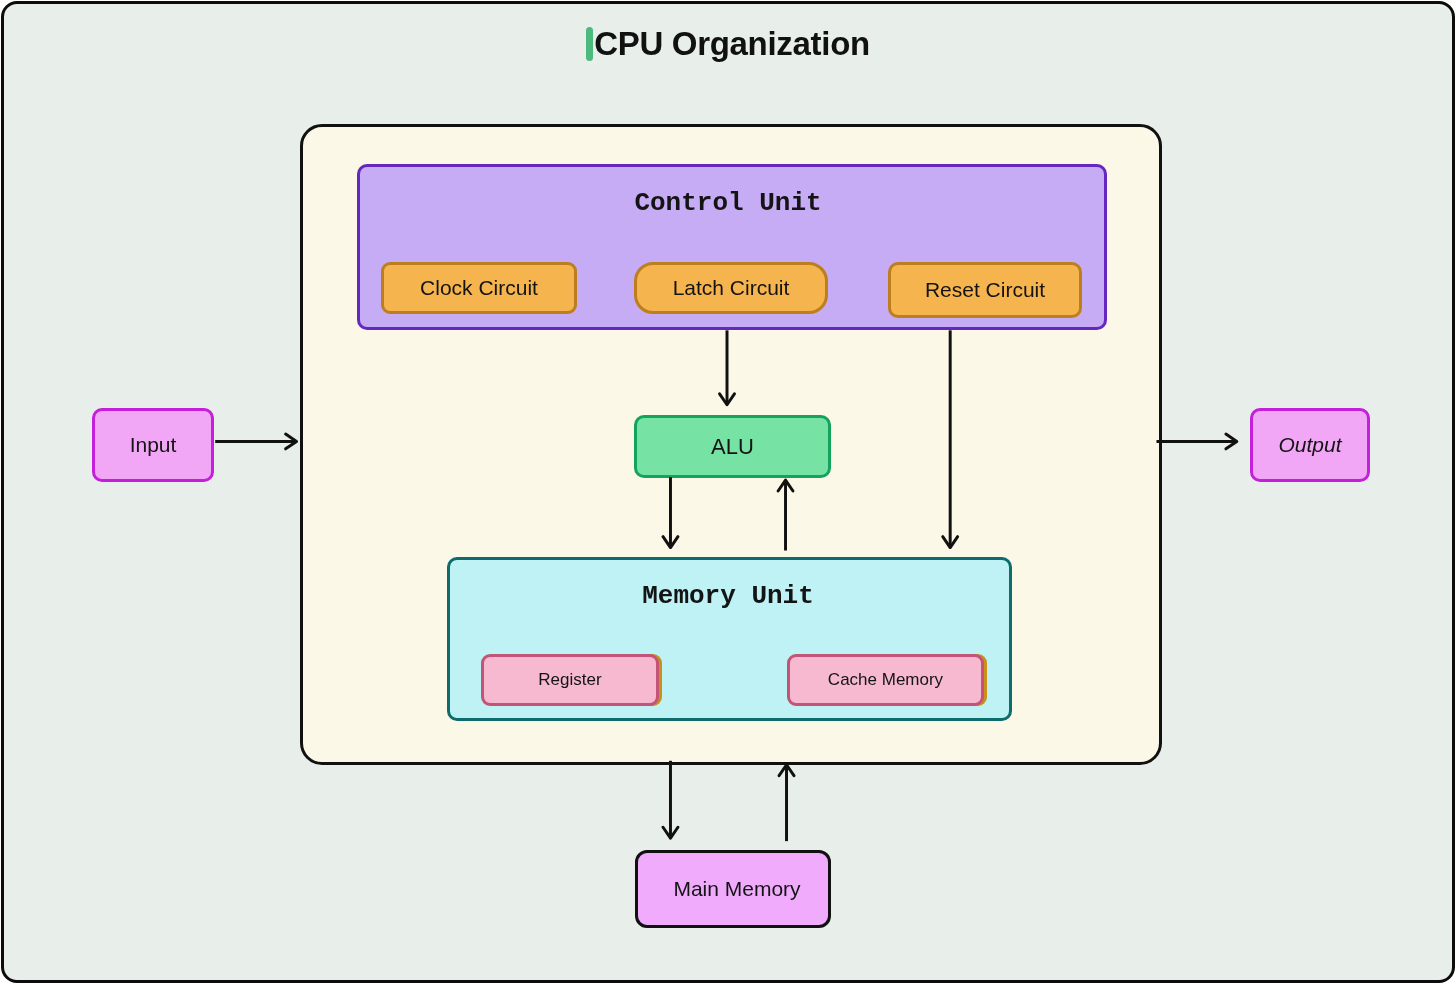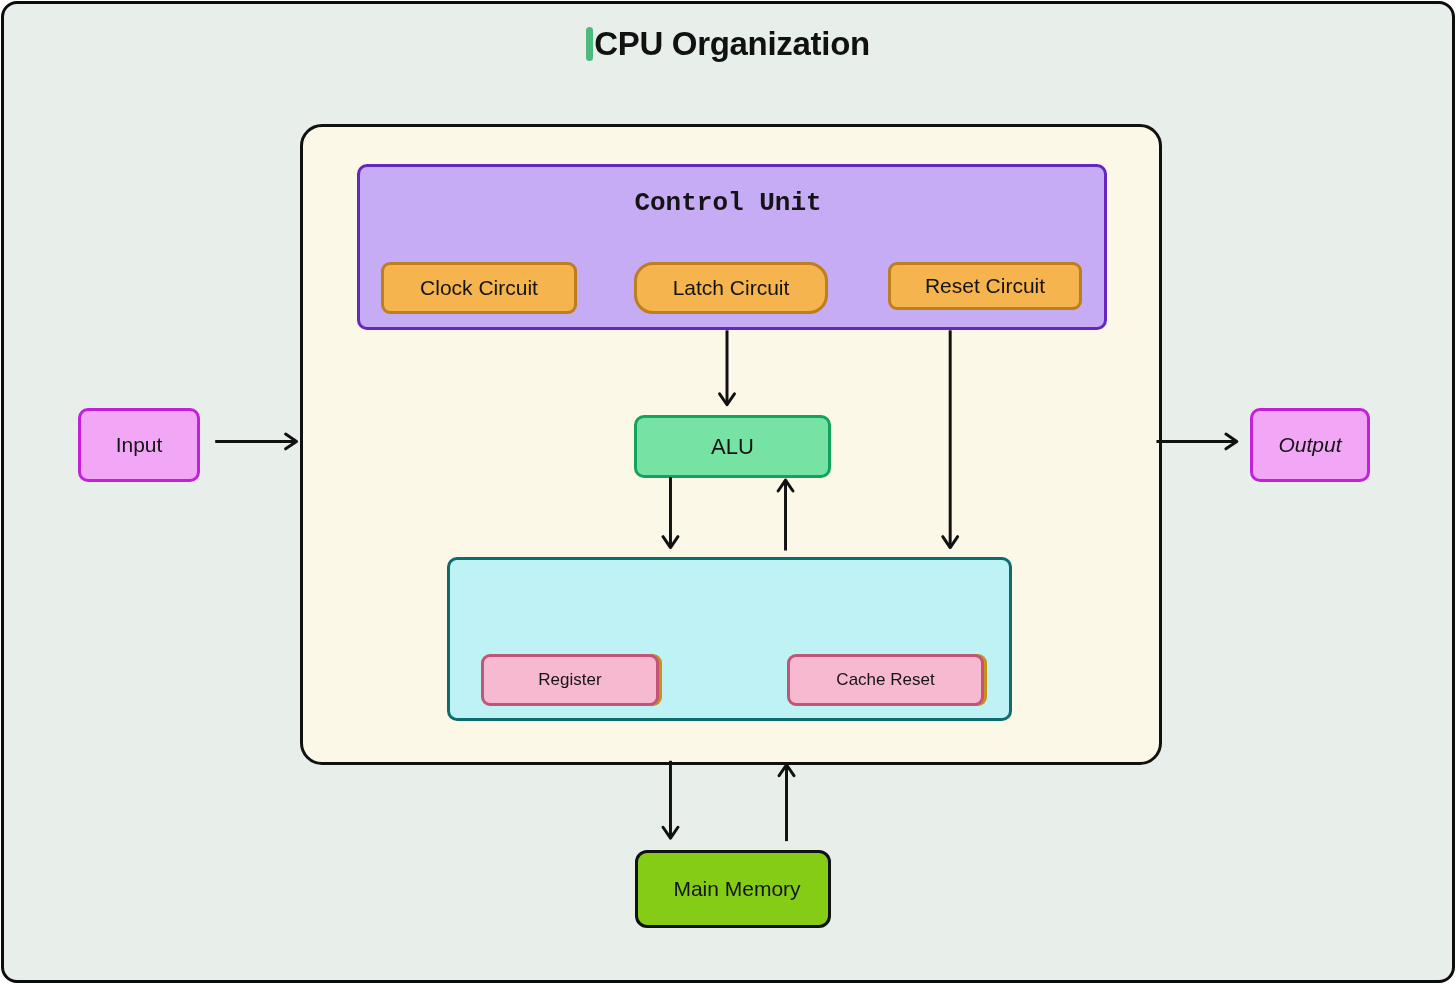--- a/index.html
+++ b/index.html
@@ -84,21 +84,21 @@
 
   .sub-orange {
     background: #f6b44e;
     border: 3px solid #bd7e1d;
     border-radius: 9px;
     font-size: 21px;
     text-align: center;
   }
   .clock-circuit { left: 377px; top: 258px; width: 196px; height: 52px; }
   .latch-circuit { left: 630px; top: 258px; width: 194px; height: 52px; border-radius: 19px; }
-  .reset-circuit { left: 884px; top: 258px; width: 194px; height: 48px; }
+  .reset-circuit { left: 884px; top: 258px; width: 194px; height: 56px; border-radius: 10px; }
 
   
   .alu {
     left: 630px; top: 411px;
     width: 197px; height: 63px;
     background: #76e3a4;
     border: 3px solid #13a35c;
     border-radius: 10px;
     font-size: 22px;
   }
@@ -121,28 +121,28 @@
   .register     { left: 477px; top: 650px; width: 178px; height: 52px; }
   .cache-memory { left: 783px; top: 650px; width: 197px; height: 52px; }
 
   
   .io-node {
     background: #f2a7f6;
     border: 3.5px solid #c41fdb;
     border-radius: 10px;
     font-size: 21px;
   }
-  .input-node  { left: 74px;   top: 404px; width: 122px; height: 74px; }
+  .input-node  { left: 88px;   top: 404px; width: 122px; height: 74px; }
   .output-node { left: 1246px; top: 404px; width: 120px; height: 74px; font-style: italic; }
 
   
   .main-memory {
     left: 631px; top: 846px;
     width: 196px; height: 78px;
-    background: #84cc16;
+    background: #f0abfc;
     border: 3.5px solid #111111;
     border-radius: 12px;
     font-size: 21px;
     padding-left: 8px;
   }
 
   
   .arrows {
     position: absolute;
     inset: 0;
@@ -175,26 +175,27 @@
     </div>
     <div class="node sub-orange reset-circuit">
       <span class="lbl">Reset Circuit</span>
     </div>
 
     <div class="node alu">
       <span class="lbl">ALU</span>
     </div>
 
     <div class="node memory-unit"></div>
+    <div class="section-heading memory-unit-heading">Memory Unit</div>
 
     <div class="node sub-pink register">
       <span class="lbl">Register</span>
     </div>
     <div class="node sub-pink cache-memory">
-      <span class="lbl">Cache Reset</span>
+      <span class="lbl">Cache Memory</span>
     </div>
 
     <div class="node io-node input-node">
       <span class="lbl">Input</span>
     </div>
     <div class="node io-node output-node">
       <span class="lbl">Output</span>
     </div>
 
     <div class="node main-memory">

